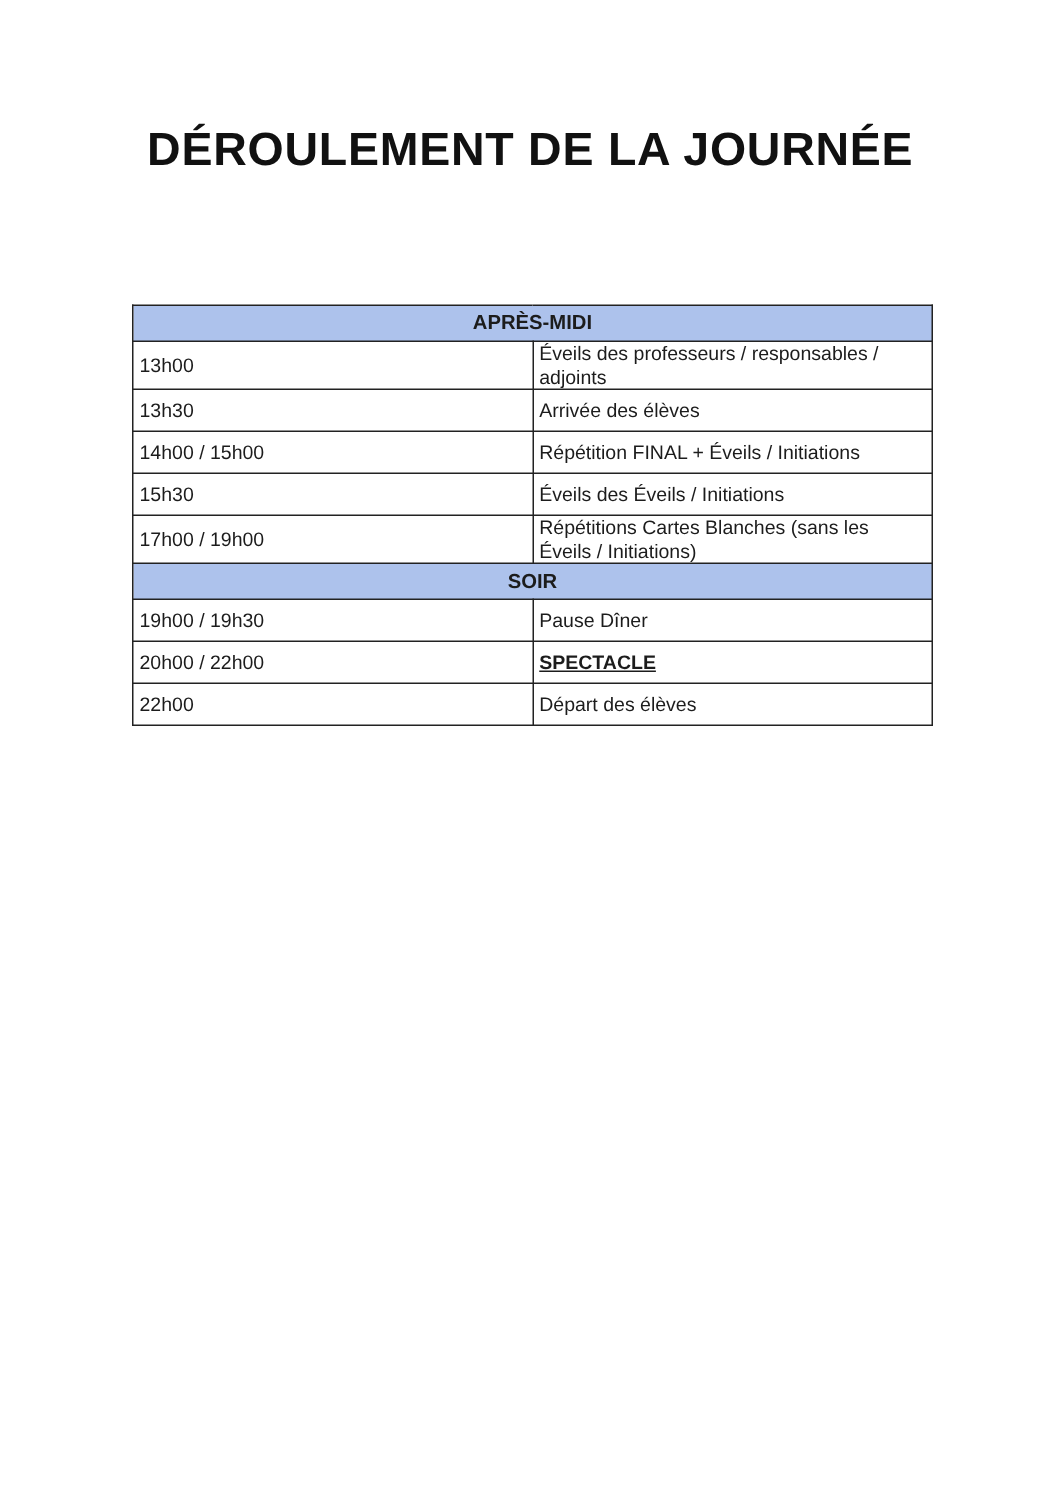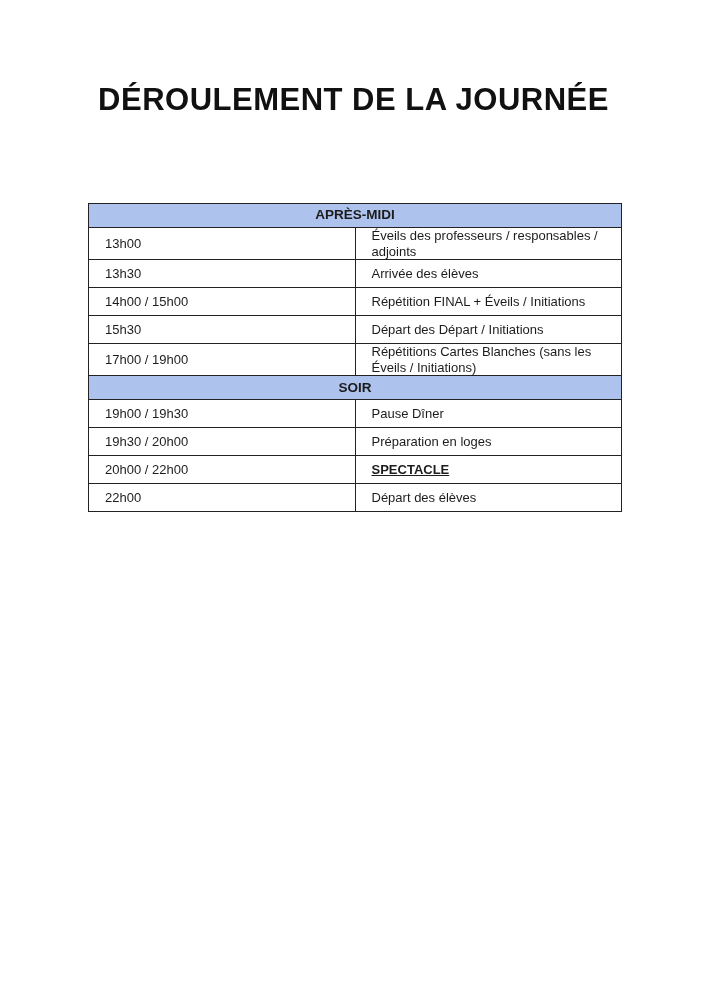--- a/index.html
+++ b/index.html
@@ -38,21 +38,21 @@
     left: 88px;
     top: 203px;
     width: 534px;
     border-collapse: collapse;
     table-layout: fixed;
     font-size: 13px;
     color: #1c1c1c;
   }
   table.schedule td {
     border: 1.5px solid #222222;
-    padding: 0 16px;
+    padding: 0 4px;
     vertical-align: middle;
     line-height: 1.2;
   }
   td.section-header {
     background: #adc2ec;
     font-weight: bold;
     text-align: center;
     font-size: 13.5px;
     height: 23px;
   }
@@ -86,36 +86,32 @@
         <tr>
           <td class="time-cell">13h30</td>
           <td class="activity-cell">Arrivée des élèves</td>
         </tr>
         <tr>
           <td class="time-cell">14h00 / 15h00</td>
           <td class="activity-cell">Répétition FINAL +  Éveils / Initiations</td>
         </tr>
         <tr>
           <td class="time-cell">15h30</td>
-          <td class="activity-cell">Départ des Départ / Initiations</td>
+          <td class="activity-cell">Éveils des Éveils / Initiations</td>
         </tr>
         <tr>
           <td class="time-cell">17h00 / 19h00</td>
           <td class="activity-cell">Répétitions Cartes Blanches (sans les Éveils / Initiations)</td>
         </tr>
         <tr>
           <td colspan="2" class="section-header">SOIR</td>
         </tr>
         <tr>
           <td class="time-cell">19h00 / 19h30</td>
           <td class="activity-cell">Pause Dîner</td>
-        </tr>
-        <tr>
-          <td class="time-cell">19h30 / 20h00</td>
-          <td class="activity-cell">Préparation en loges</td>
         </tr>
         <tr>
           <td class="time-cell">20h00 / 22h00</td>
           <td class="activity-cell bold">SPECTACLE</td>
         </tr>
         <tr>
           <td class="time-cell">22h00</td>
           <td class="activity-cell">Départ des élèves</td>
         </tr>
       </tbody>

